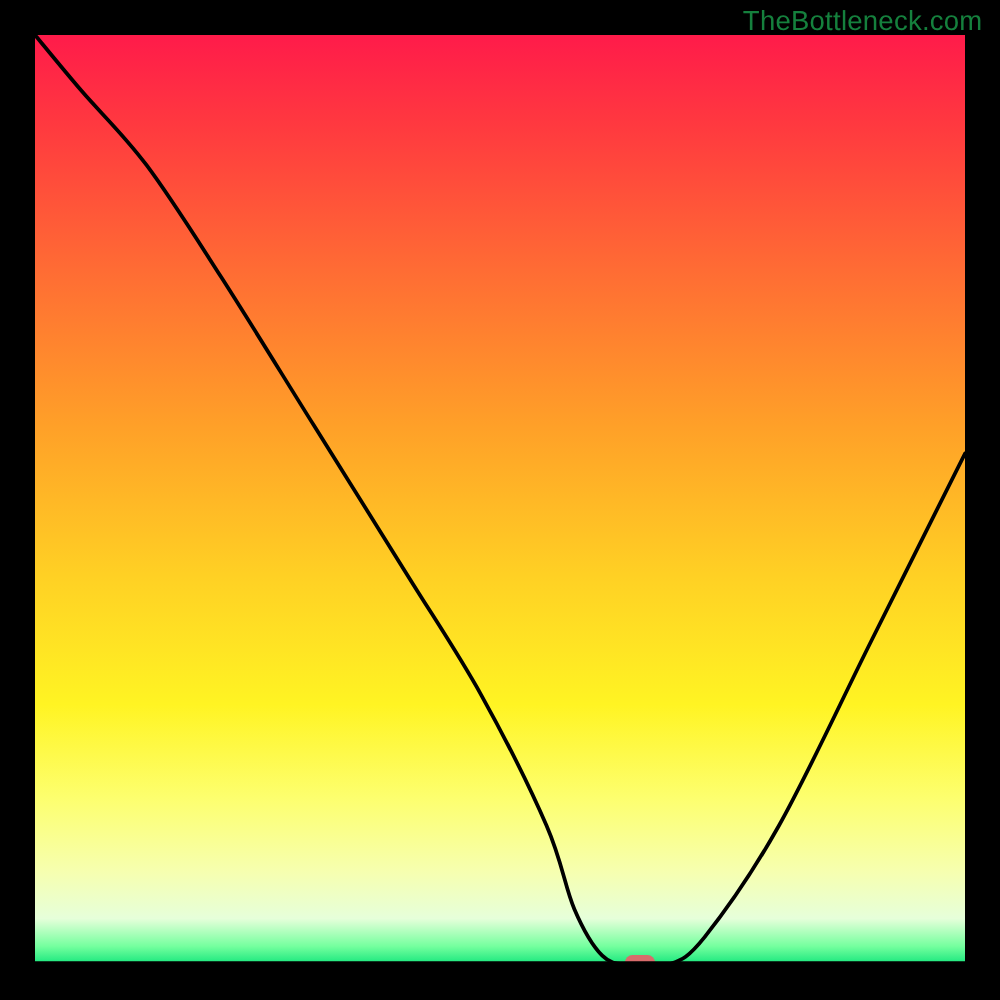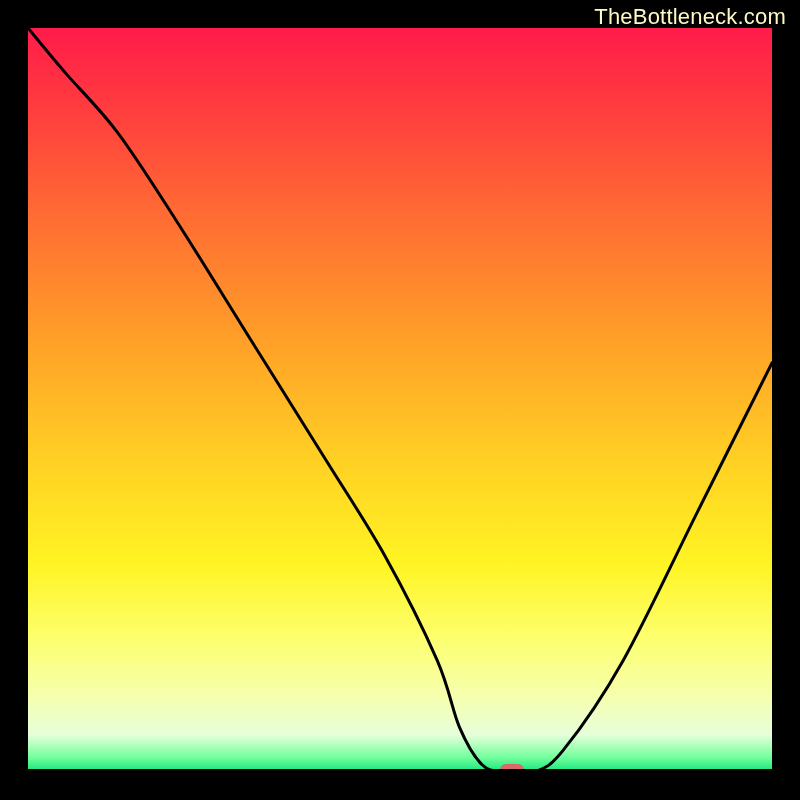--- a/index.html
+++ b/index.html
@@ -14,21 +14,21 @@
   .frame {
     position: relative;
     width: 800px;
     height: 800px;
     background: #000;
   }
   .watermark {
     position: absolute;
     top: 4px;
     right: 14px;
-    color: #fef9c3;
+    color: #15803d;
     font-size: 22px;
     letter-spacing: 0.2px;
     font-weight: 500;
     z-index: 10;
   }
   .plot {
     position: absolute;
     left: 28px;
     top: 28px;
     width: 744px;

